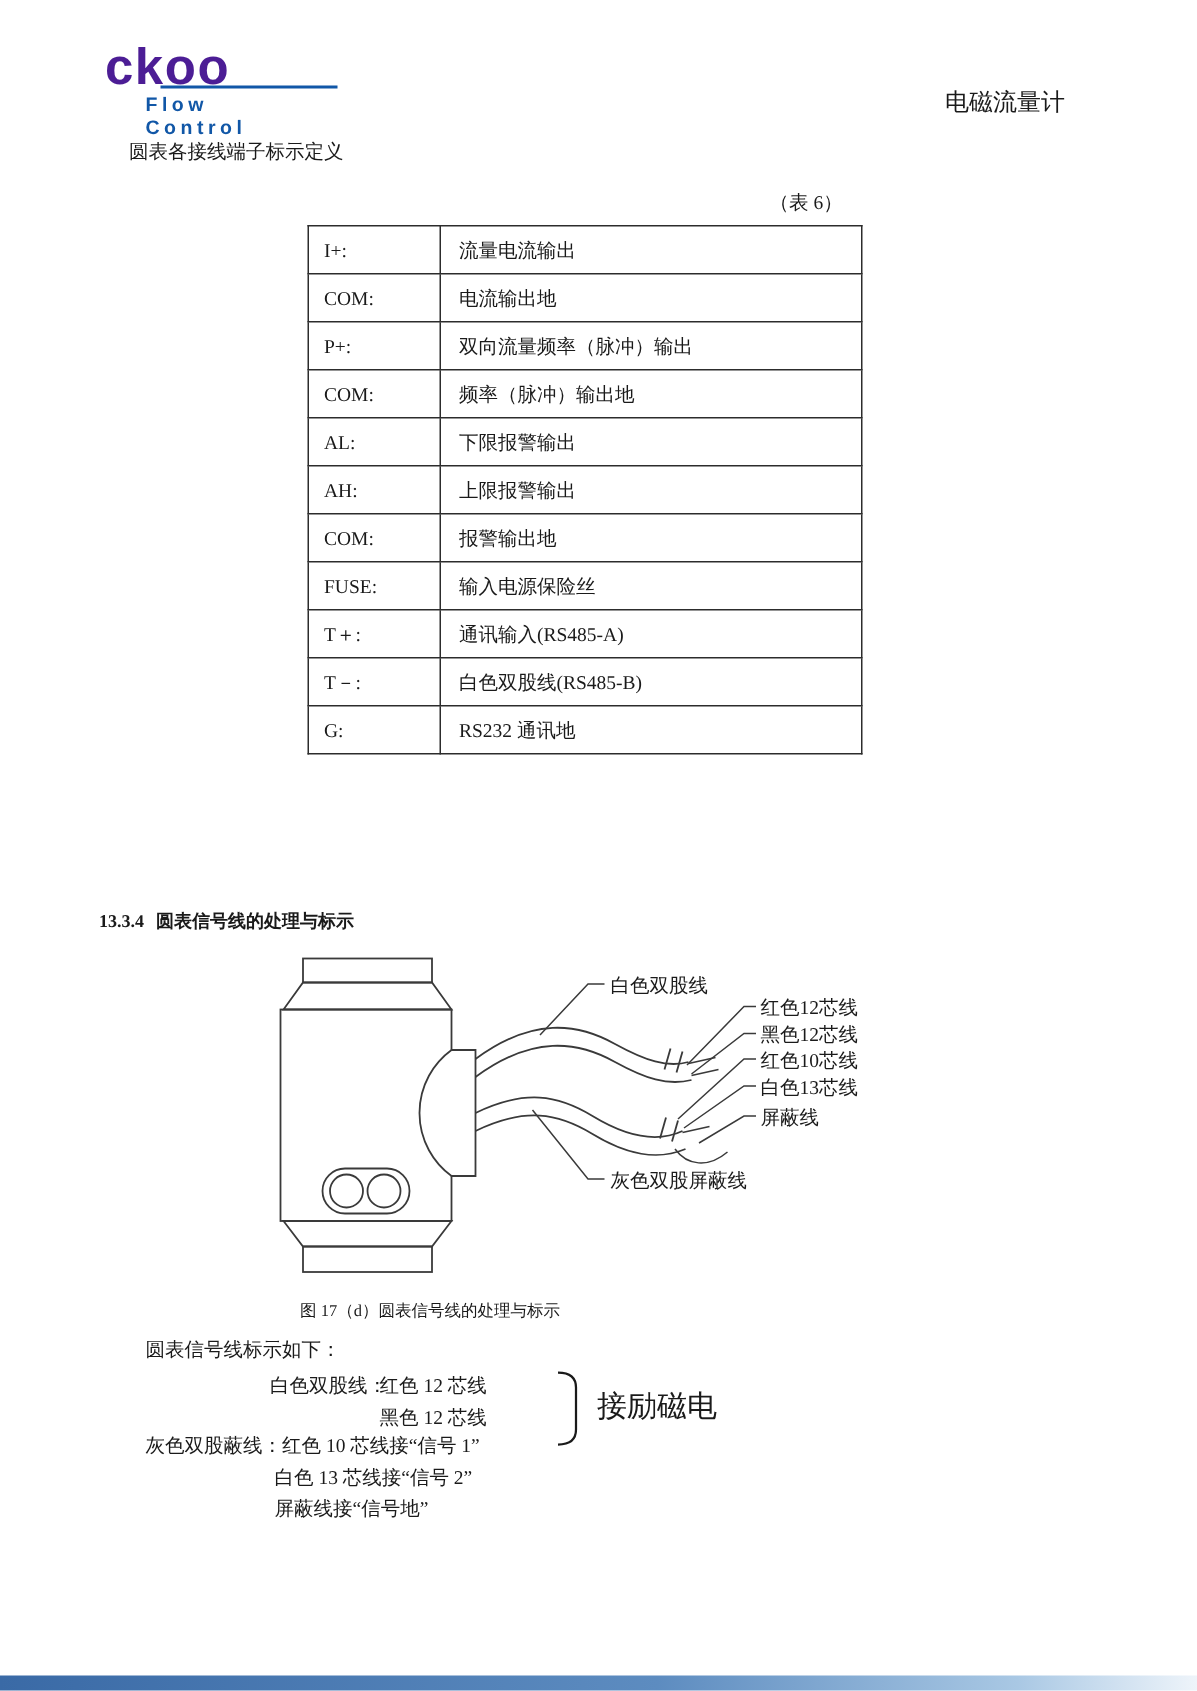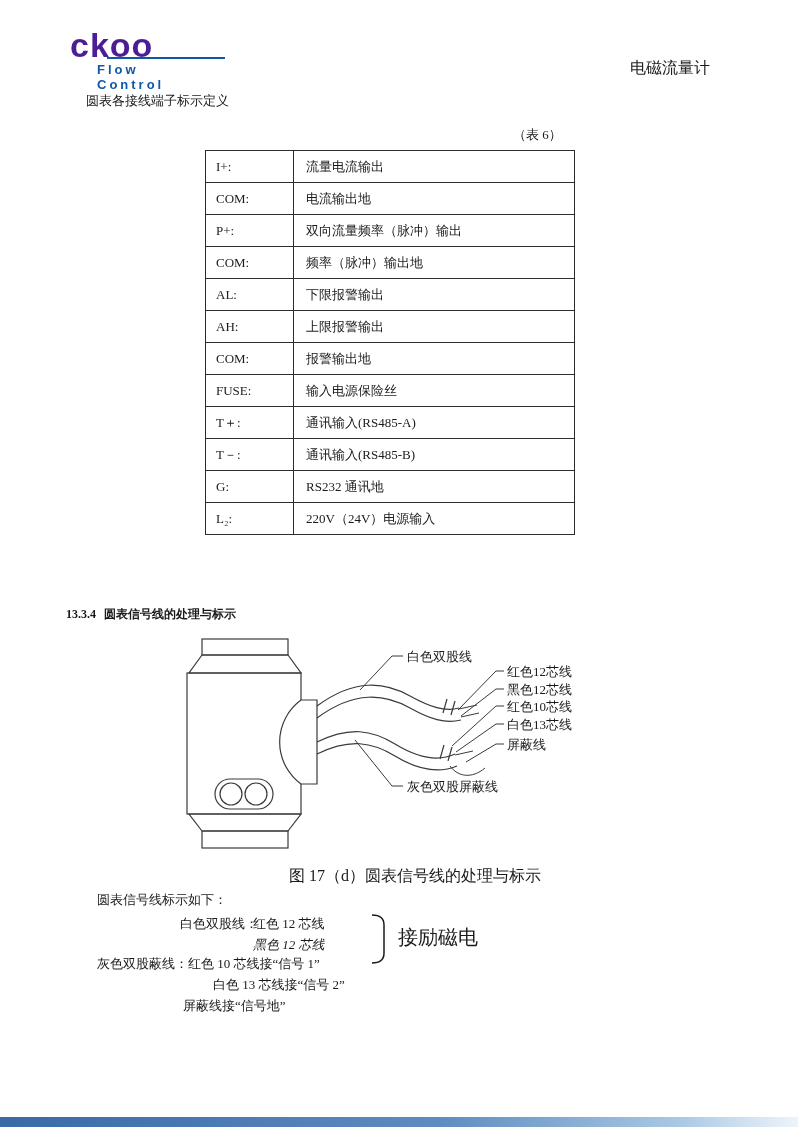--- a/index.html
+++ b/index.html
@@ -34,21 +34,21 @@
   table.term-table td {
     border:1px solid #2c2c2c; height:32px; font-size:13px;
     vertical-align:middle; background:#fff;
   }
   td.c-term { width:88px; padding-left:10px; }
   td.c-desc { padding-left:12px; }
 
   .section-heading { font-size:12px; font-weight:bold; }
   .section-heading .num { margin-right:8px; }
 
-  .fig-caption { font-size:16px; text-align:center; width:430px; }
+  .fig-caption { font-size:11px; width:430px; }
 
   .note { font-size:13px; white-space:nowrap; }
   .note-big { font-size:20px; white-space:nowrap; }
 
   svg text {
     font-family:"Liberation Serif","DejaVu Serif",serif;
     font-size:13px; fill:#1a1a1a;
   }
   .footer-bar {
     left:0; top:1117px; width:798px; height:10px;
@@ -103,29 +103,25 @@
     <tr>
         <td class="c-term">FUSE:</td>
         <td class="c-desc">输入电源保险丝</td>
       </tr>
     <tr>
         <td class="c-term">T＋:</td>
         <td class="c-desc">通讯输入(RS485-A)</td>
       </tr>
     <tr>
         <td class="c-term">T－:</td>
-        <td class="c-desc">通讯输入(RS485-B)</td>
+        <td class="c-desc">白色双股线(RS485-B)</td>
       </tr>
     <tr>
         <td class="c-term">G:</td>
         <td class="c-desc">RS232 通讯地</td>
-      </tr>
-    <tr>
-        <td class="c-term">L₂:</td>
-        <td class="c-desc">220V（24V）电源输入</td>
       </tr>
   </tbody>
 </table>
 
 <div class="abs section-heading" style="left:66px; top:606px;">
   <span class="num">13.3.4</span><span>圆表信号线的处理与标示</span>
 </div>
 
 <svg class="abs" style="left:170px; top:635px;" width="445" height="235" viewBox="170 635 445 235" fill="none" stroke="#3a3a3a" stroke-width="1.2">
 
@@ -170,24 +166,24 @@
   <text x="507" y="729" stroke="none">白色13芯线</text>
   <text x="507" y="749" stroke="none">屏蔽线</text>
   <text x="407" y="791" stroke="none">灰色双股屏蔽线</text>
 </svg>
 
 <div class="abs fig-caption" style="left:200px; top:866px;">图 17（d）圆表信号线的处理与标示</div>
 
 <div class="abs note" style="left:97px;  top:891px;">圆表信号线标示如下：</div>
 <div class="abs note" style="left:180px; top:915px;">白色双股线：</div>
 <div class="abs note" style="left:253px; top:915px;">红色 12 芯线</div>
-<div class="abs note" style="left:253px; top:936px;font-style:italic;">黑色 12 芯线</div>
+<div class="abs note" style="left:253px; top:936px;">黑色 12 芯线</div>
 <svg class="abs" style="left:370px; top:913px;" width="20" height="52" viewBox="0 0 20 52" fill="none" stroke="#1a1a1a" stroke-width="1.5">
   <path d="M2,2 Q14,2 14,12 L14,40 Q14,50 2,50"></path>
 </svg>
 <div class="abs note-big" style="left:398px; top:924px;">接励磁电</div>
 <div class="abs note" style="left:97px; top:955px;">
   <span>灰色双股蔽线：</span><span>红色 10 芯线接“信号 1”</span>
 </div>
-<div class="abs note" style="left:183px; top:976px;margin-left:30px;">白色 13 芯线接“信号 2”</div>
+<div class="abs note" style="left:183px; top:976px;">白色 13 芯线接“信号 2”</div>
 <div class="abs note" style="left:183px; top:997px;">屏蔽线接“信号地”</div>
 
 <div class="abs footer-bar"></div>
 
 </body></html>

